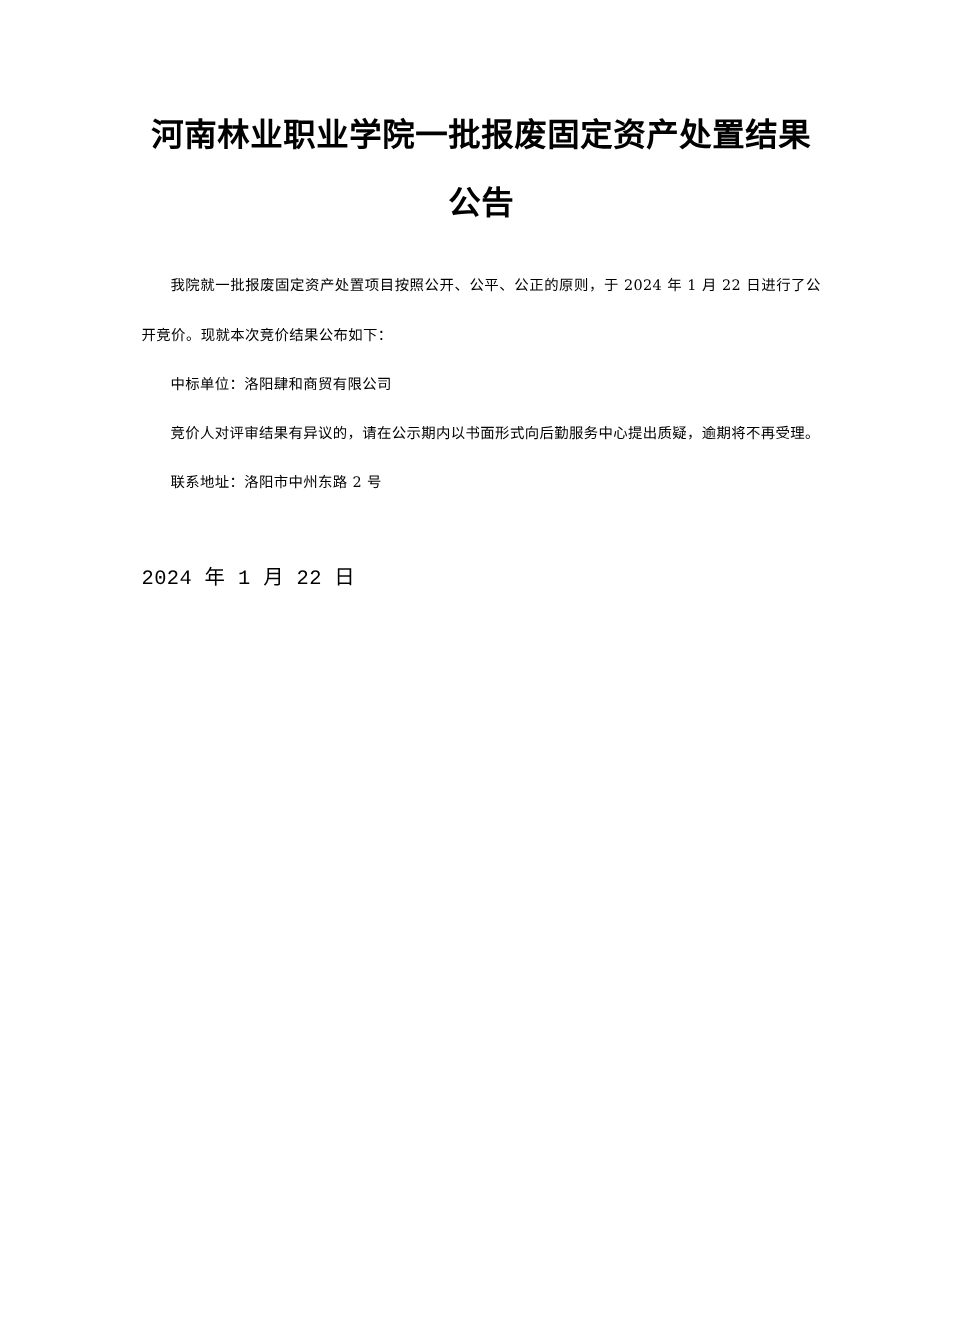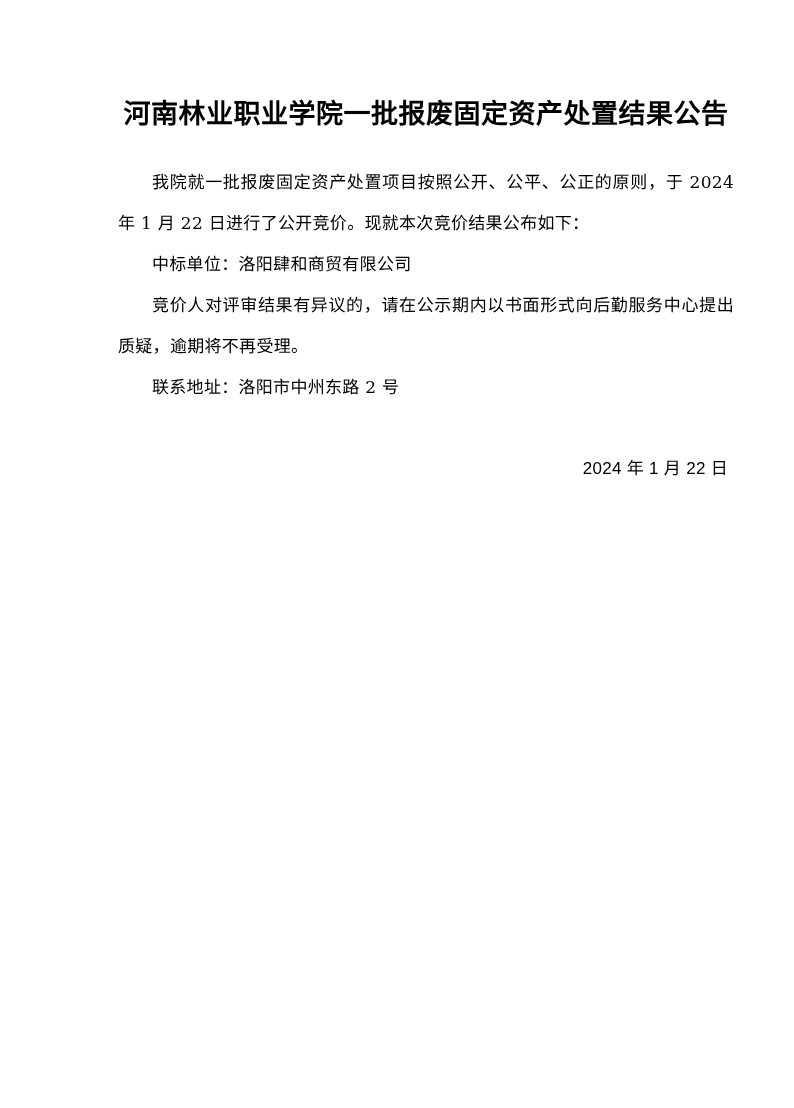--- a/index.html
+++ b/index.html
@@ -12,53 +12,53 @@
     height: 1108px;
     font-family: "Liberation Serif", "DejaVu Serif", serif;
     color: #000000;
     -webkit-font-smoothing: antialiased;
   }
   .page {
     position: relative;
     width: 794px;
     height: 1108px;
     box-sizing: border-box;
-    padding: 86px 60px 0 118px;
+    padding: 86px 110px 0 118px;
     background: #ffffff;
   }
   .doc-title {
     font-family: "DejaVu Sans", "Liberation Sans", sans-serif;
     font-weight: bold;
     font-size: 27px;
     line-height: 56px;
     text-align: center;
     letter-spacing: 0.5px;
     margin: 0 0 10px 0;
     color: #000;
   }
   .body-block {
     margin-top: 20px;
   }
   .para {
     font-family: "DejaVu Serif", "Liberation Serif", serif;
-    font-size: 17px;
+    font-size: 12px;
     line-height: 41px;
     text-align: justify;
     text-justify: inter-ideograph;
     margin: 0;
     letter-spacing: 0.3px;
   }
   .indent {
     text-indent: 2em;
   }
   .sign {
-    font-family: Liberation Sans, sans-serif;
+    font-family: Liberation Mono, monospace;
     font-size: 17px;
     line-height: 41px;
-    text-align: right;
+    text-align: left;
     margin-top: 40px;
     padding-right: 6px;
     letter-spacing: 0.3px;
   }
 </style>
 </head>
 <body>
 
 <div class="page">
 

